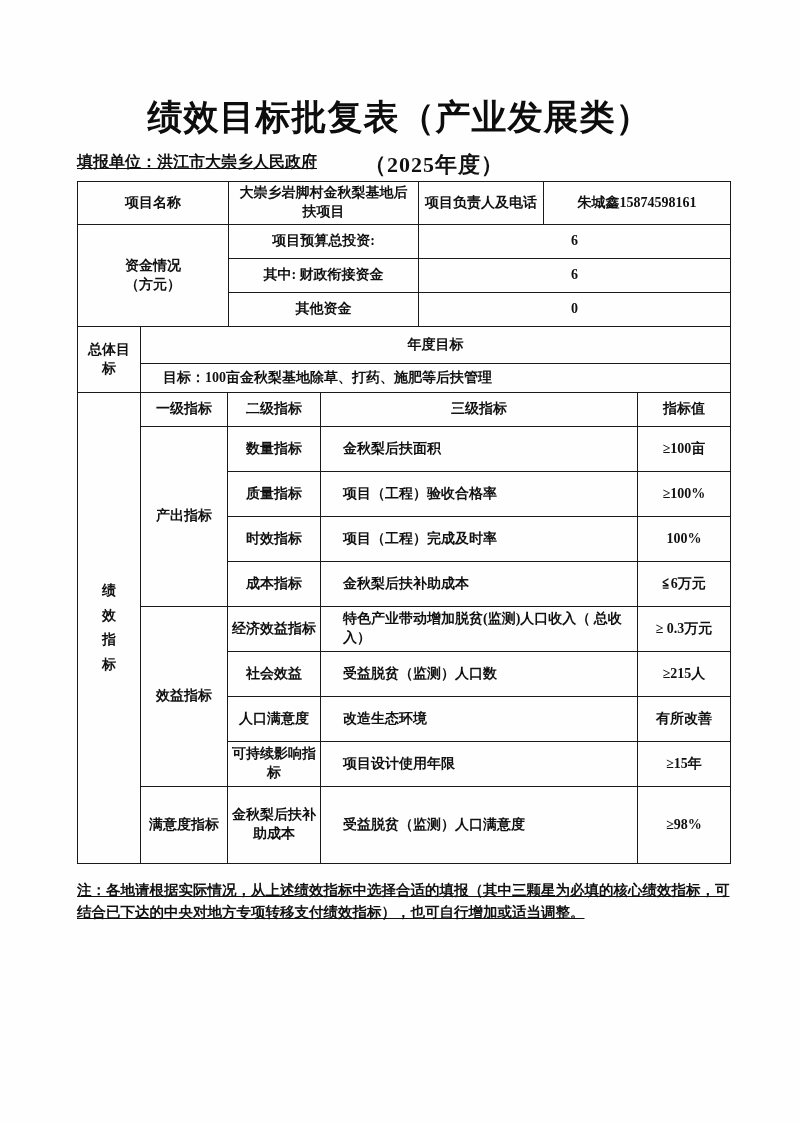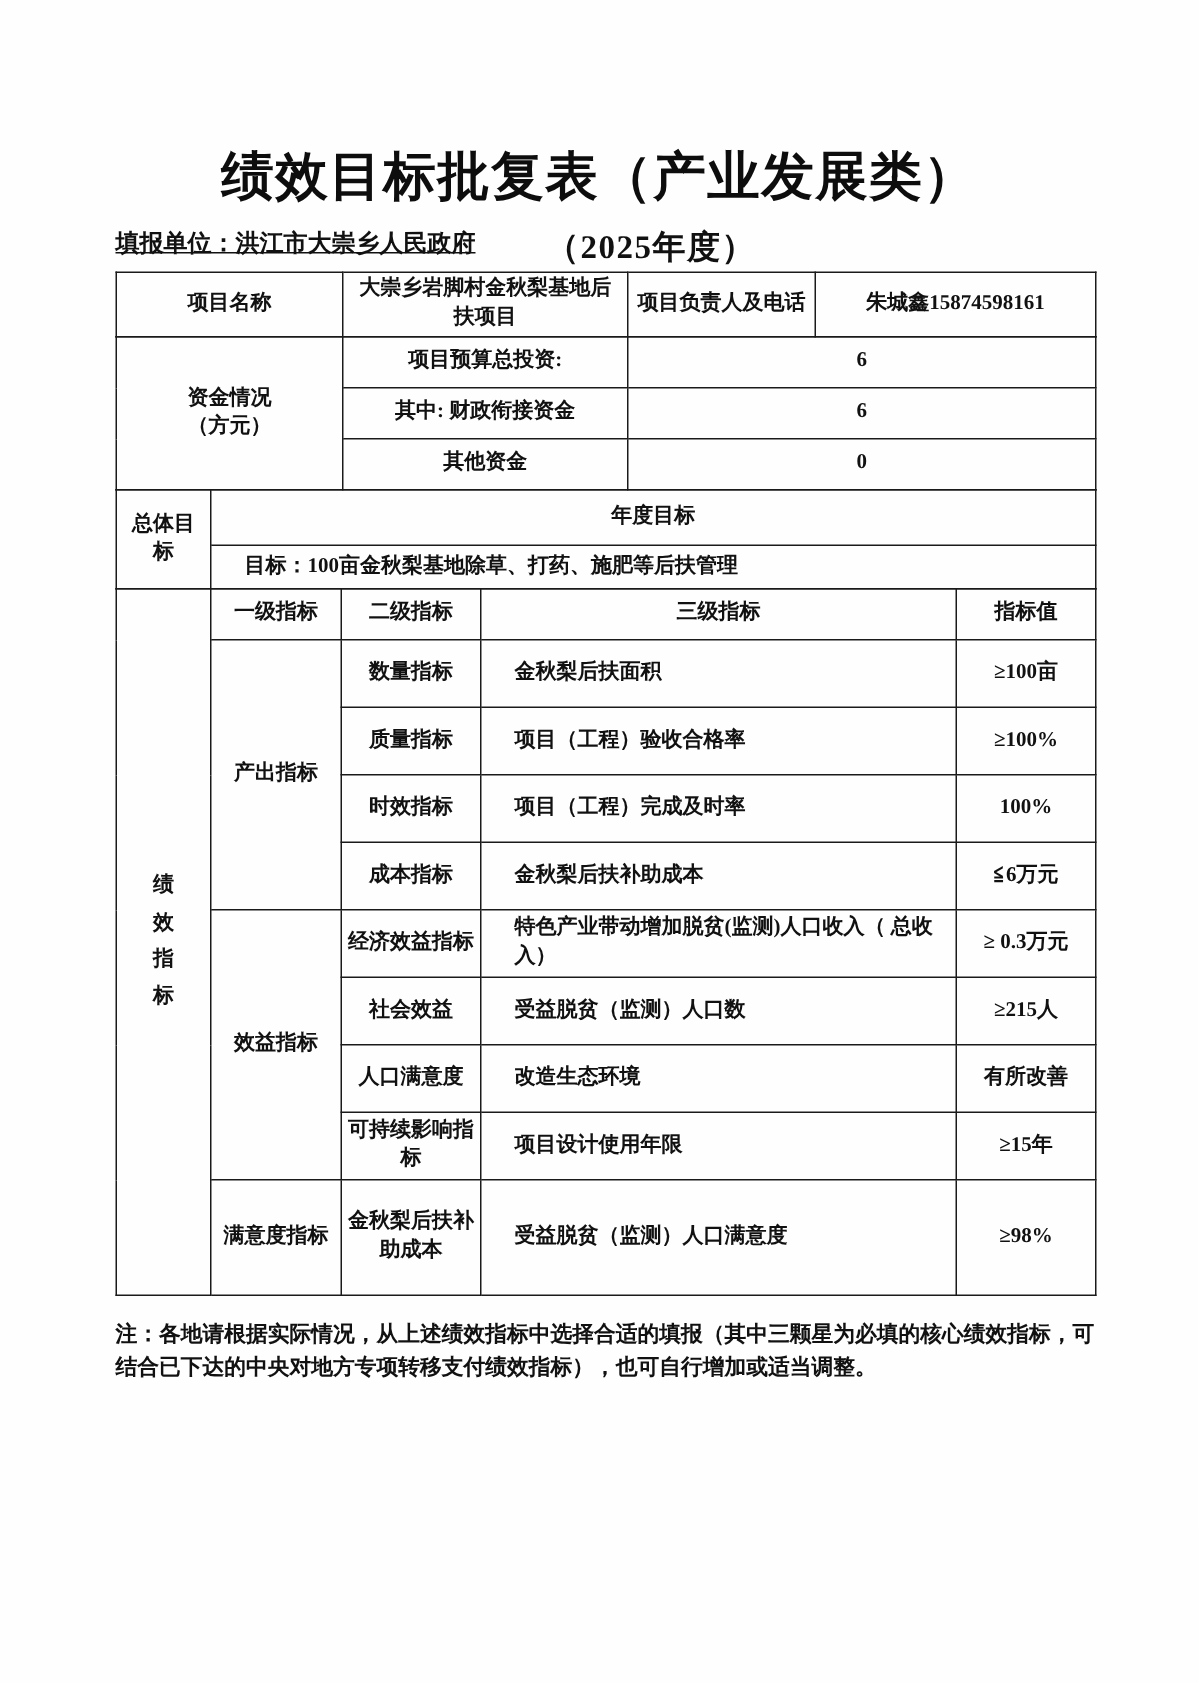--- a/index.html
+++ b/index.html
@@ -59,20 +59,21 @@
   .t4 .r-head{height:34px;}
   .t4 .r-std{height:45px;}
   .t4 .r-tall{height:77px;}
   .note{
     width:653px;
     margin:15px 0 0 77px;
     font-size:14.5px;
     font-weight:bold;
     line-height:1.55;
     text-align:left;
+    text-decoration:underline;
   }
 </style>
 </head>
 <body>
 
 <div class="page">
 
   <h1 class="doc-title">绩效目标批复表（产业发展类）</h1>
 
   <div class="subline">

